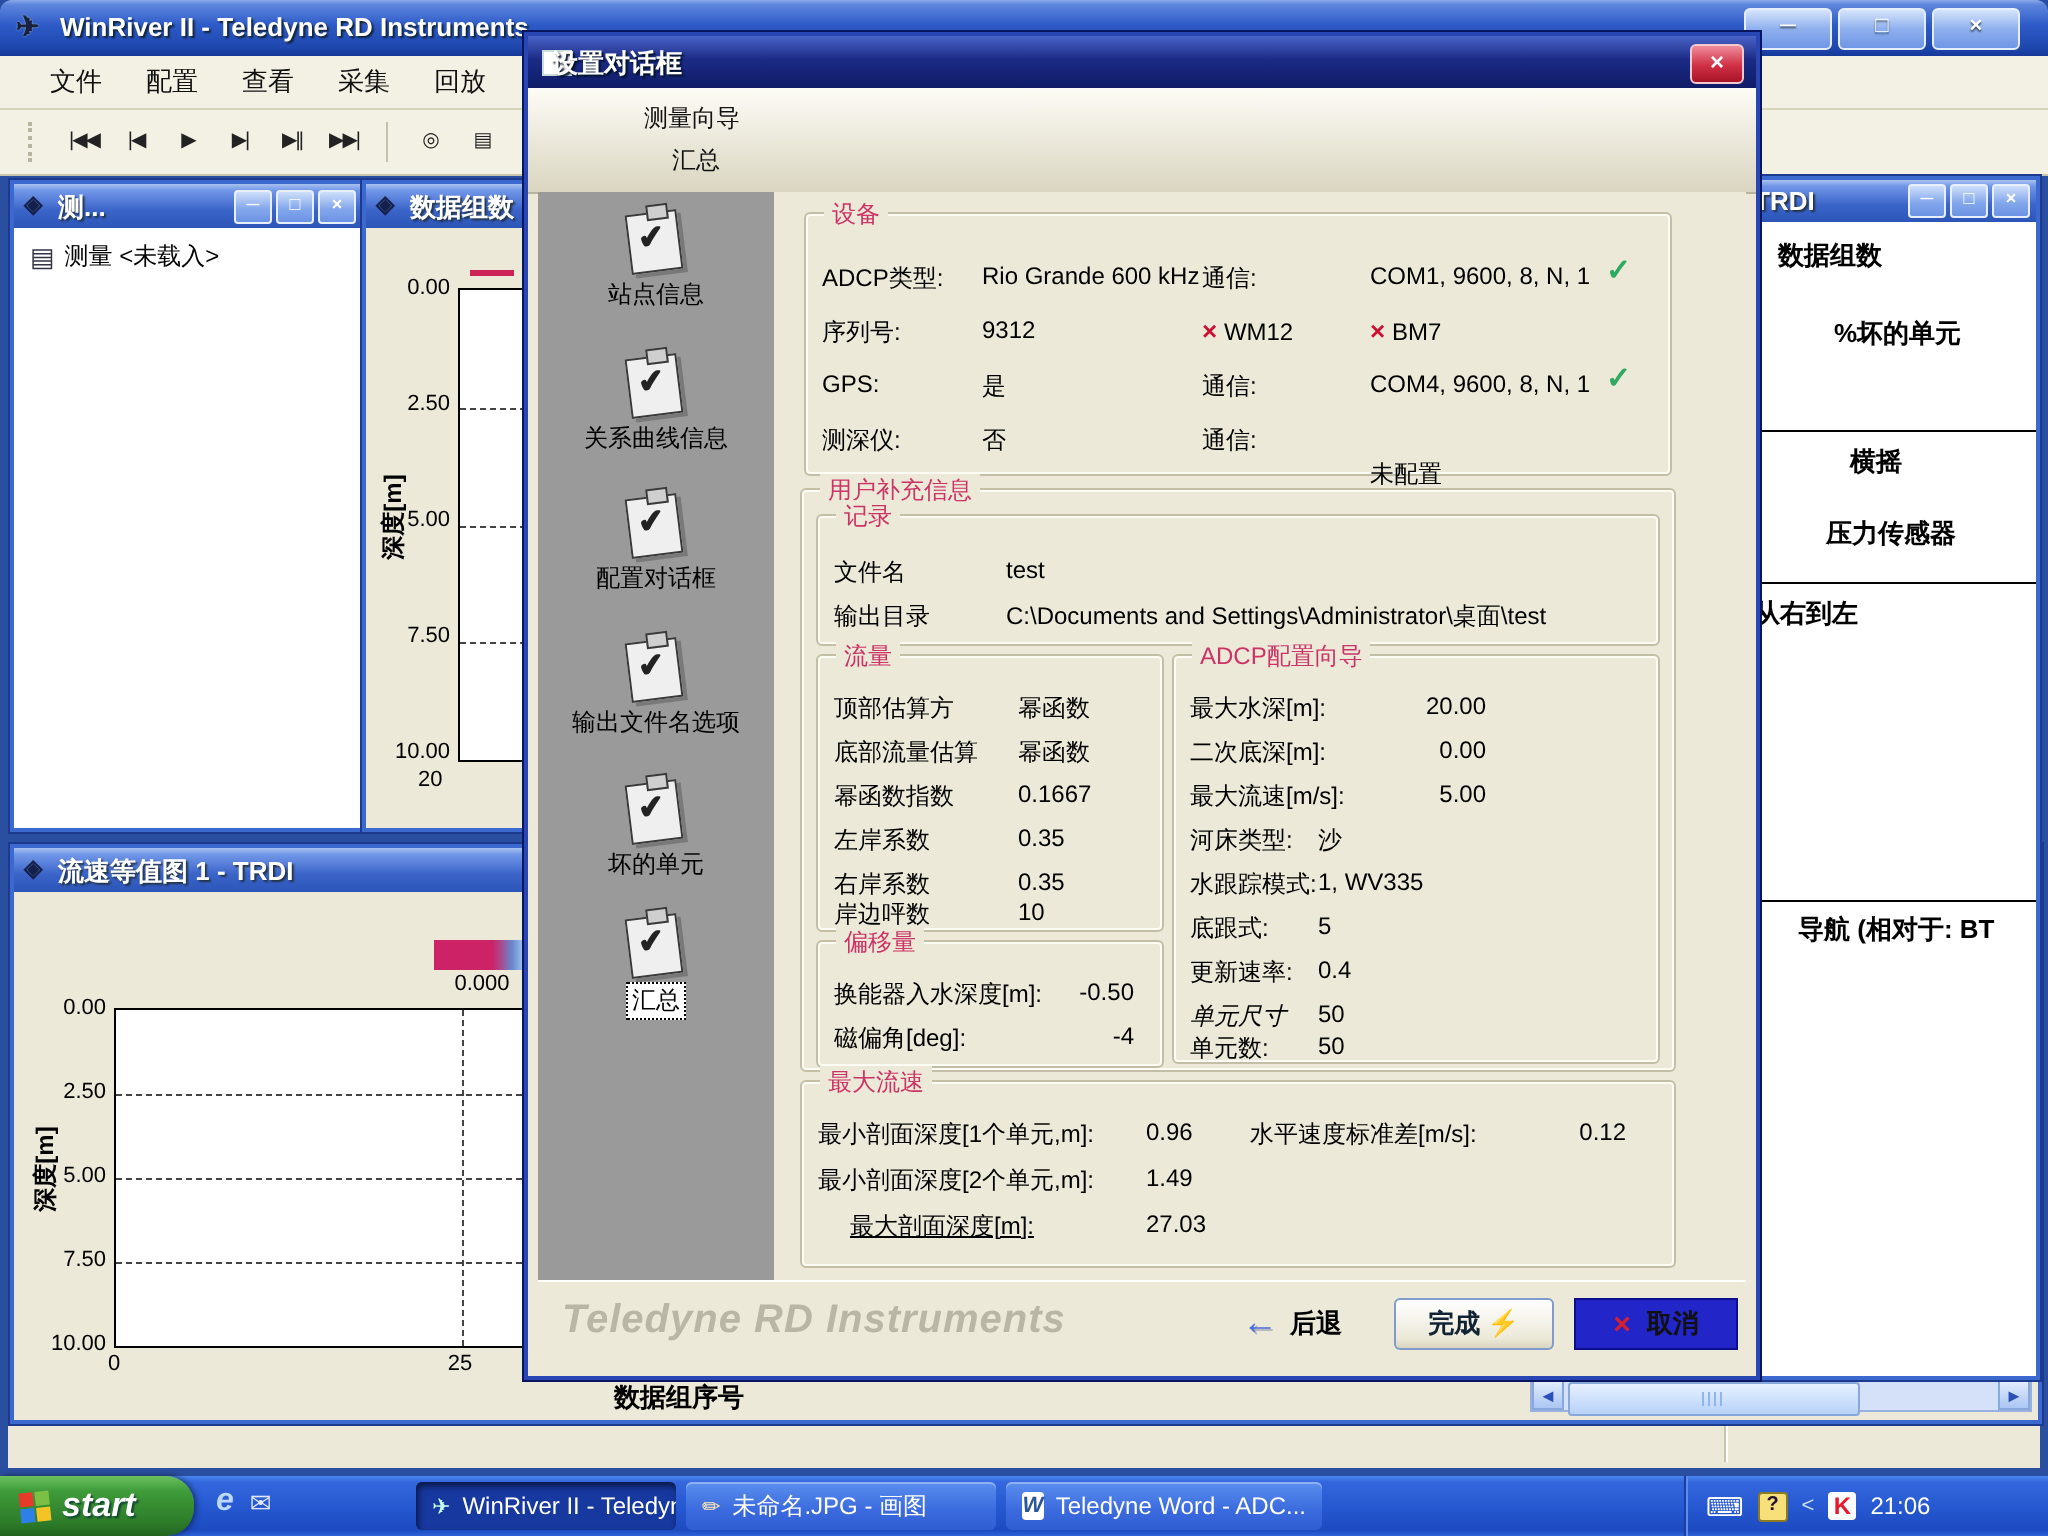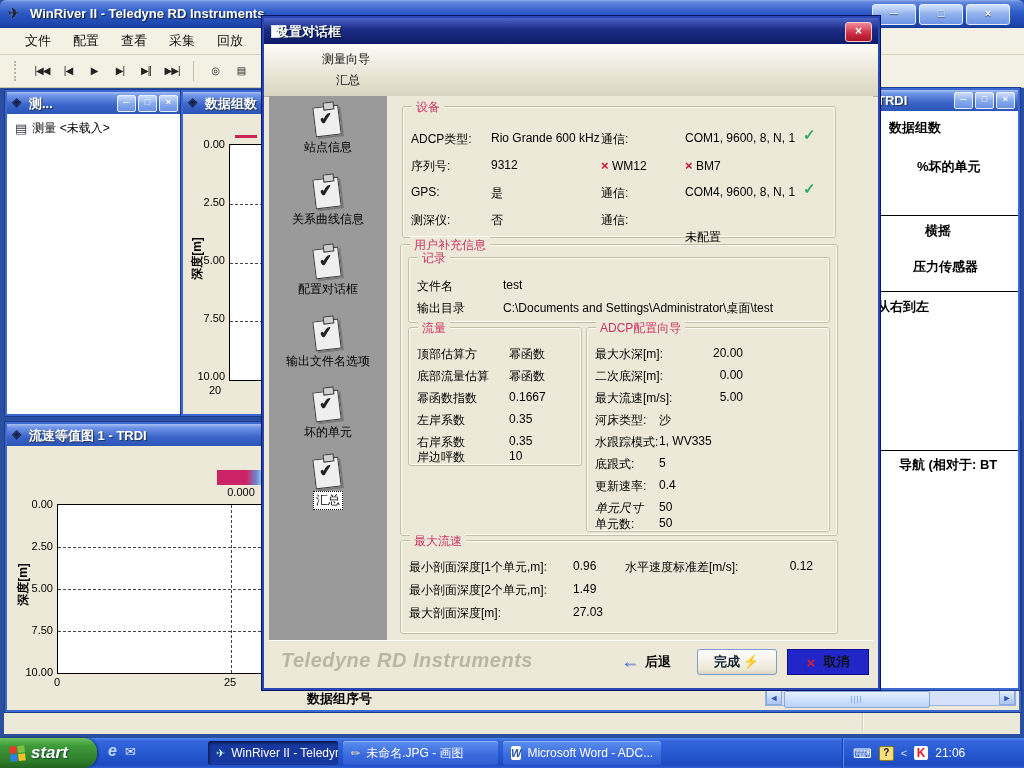--- a/index.html
+++ b/index.html
@@ -391,30 +391,37 @@
       <div class="row" style="left:8px;top:128px;">底跟式:</div>
       <div class="val" style="left:72px;top:128px;">5</div>
       <div class="row" style="left:8px;top:150px;">更新速率:</div>
       <div class="val" style="left:72px;top:150px;">0.4</div>
       <div class="row" style="left:8px;top:172px;font-style:italic;">单元尺寸</div>
       <div class="val" style="left:72px;top:172px;">50</div>
       <div class="row" style="left:8px;top:188px;">单元数:</div>
       <div class="val" style="left:72px;top:188px;">50</div>
     </div>
 
+    <div class="grp" style="left:144px;top:452px;width:172px;height:62px;">
+      <span class="gt">偏移量</span>
+      <div class="row" style="left:8px;top:18px;">换能器入水深度[m]:</div>
+      <div class="val" style="left:96px;top:18px;width:62px;text-align:right;">-0.50</div>
+      <div class="row" style="left:8px;top:40px;">磁偏角[deg]:</div>
+      <div class="val" style="left:96px;top:40px;width:62px;text-align:right;">-4</div>
+    </div>
 
     <div class="grp" style="left:136px;top:522px;width:436px;height:92px;">
       <span class="gt">最大流速</span>
       <div class="row" style="left:8px;top:18px;">最小剖面深度[1个单元,m]:</div>
       <div class="val" style="left:172px;top:18px;">0.96</div>
       <div class="row" style="left:224px;top:18px;">水平速度标准差[m/s]:</div>
       <div class="val" style="left:340px;top:18px;width:72px;text-align:right;">0.12</div>
       <div class="row" style="left:8px;top:41px;">最小剖面深度[2个单元,m]:</div>
       <div class="val" style="left:172px;top:41px;">1.49</div>
-      <div class="row" style="left:8px;top:64px;">最大剖面深度[m]:</div>
+      <div class="row" style="left:24px;top:64px;text-decoration:underline;">最大剖面深度[m]:</div>
       <div class="val" style="left:172px;top:64px;">27.03</div>
     </div>
 
     <div class="abs dfooter">
       <div class="abs brand" style="left:12px;top:8px;">Teledyne RD Instruments</div>
       <div class="abs backbtn" style="left:352px;top:10px;">
         <span class="arr">←</span>
         <span>后退</span>
       </div>
       <div class="abs btn-xp" style="left:428px;top:8px;width:78px;height:24px;line-height:23px;">
@@ -445,21 +452,21 @@
     <div class="abs tbtn active" style="left:208px;width:130px;">
       <span style="color:#cfe;font-size:11px;">✈</span>
       <span>WinRiver II - Teledyne...</span>
     </div>
     <div class="abs tbtn" style="left:343px;width:155px;">
       <span style="color:#ffe9b0;font-size:11px;">✏</span>
       <span>未命名.JPG - 画图</span>
     </div>
     <div class="abs tbtn" style="left:503px;width:158px;">
       <span class="wordico">W</span>
-      <span>Microsoft Word - ADC...</span>
+      <span>Teledyne Word - ADC...</span>
     </div>
     <div class="abs tray">
       <span class="ticon">⌨</span>
       <span class="helpico">?</span>
       <span style="font-size:11px;color:#cfe0ff;">&lt;</span>
       <span class="kav">K</span>
       <span class="clock">21:06</span>
     </div>
   </div>
 

